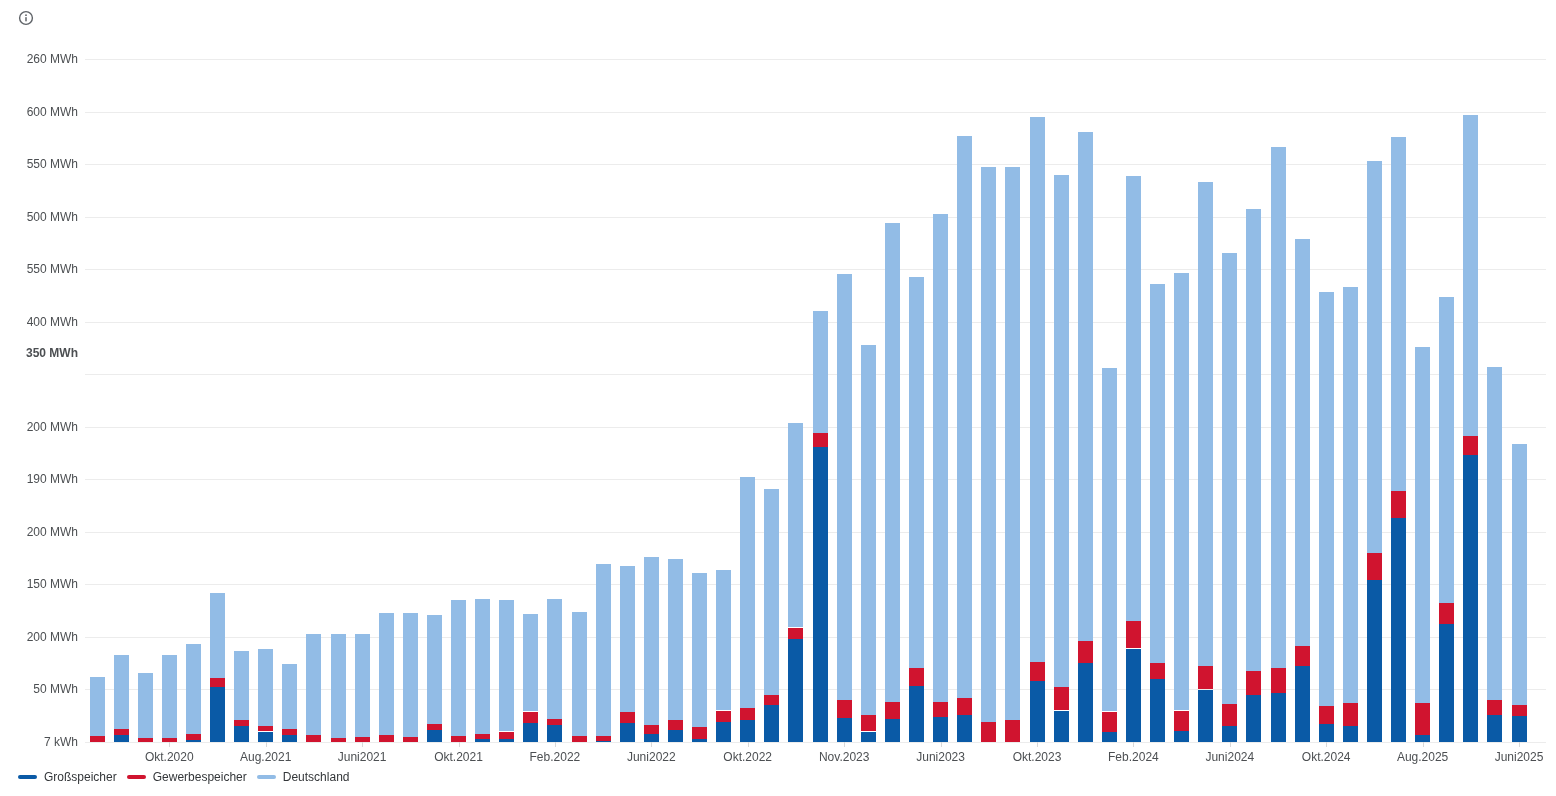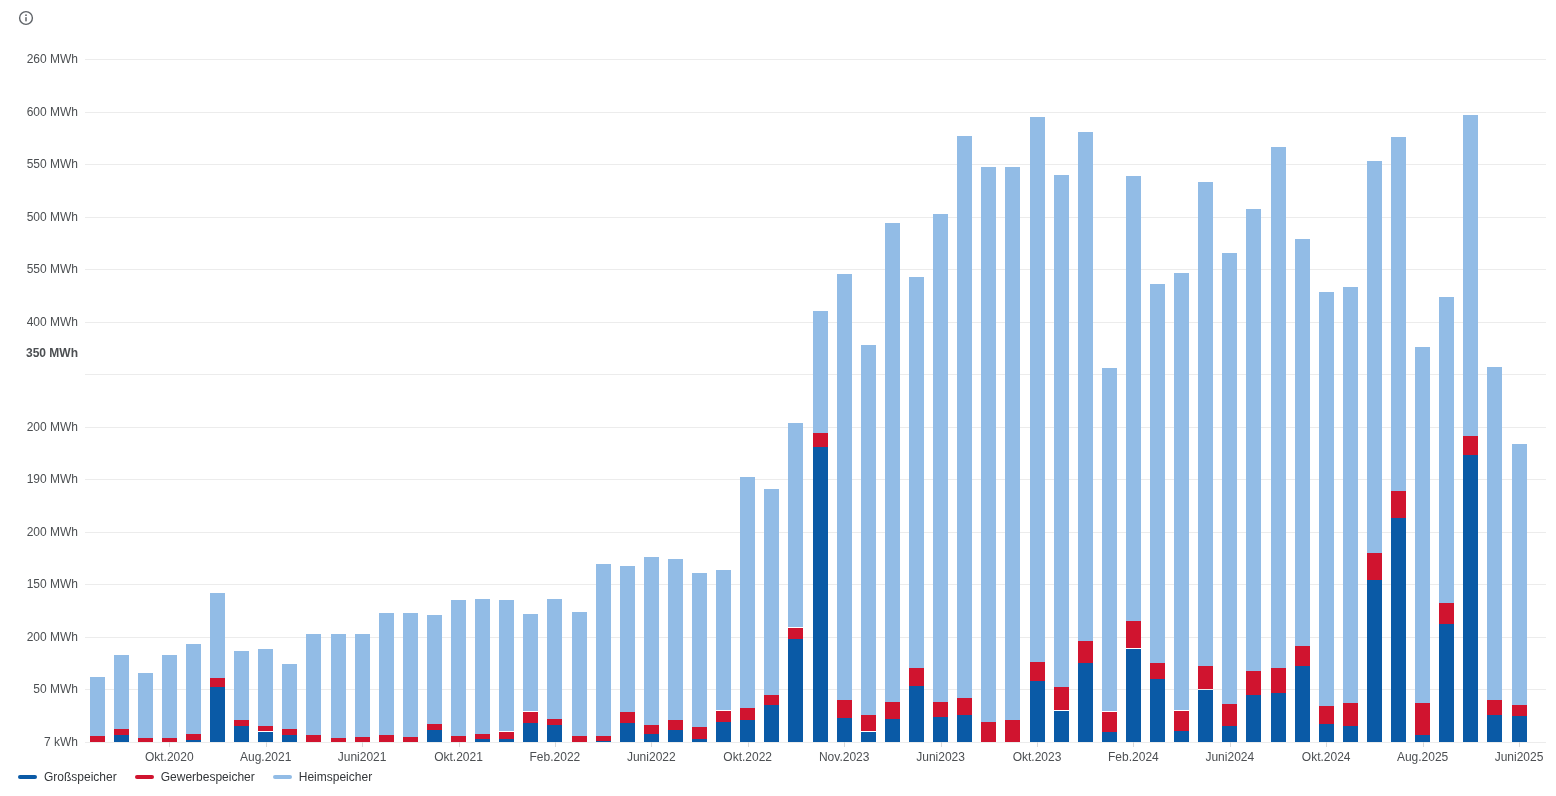--- a/index.html
+++ b/index.html
@@ -10,21 +10,21 @@
   .header{position:absolute;left:18px;top:7px;height:22px;display:flex;align-items:center;gap:14px;}
   .title{font-size:14.5px;font-weight:700;color:#1f2328;letter-spacing:.1px;}
   .info-icon{width:16px;height:16px;display:inline-block;cursor:pointer;}
   #plot{position:absolute;left:0;top:0;width:1556px;height:796px;}
   .gridline{position:absolute;height:1px;background:#ececec;}
   .ylabel{position:absolute;width:60px;text-align:right;font-size:12px;color:#4c4f52;transform:translateY(-50%);}
   .xlabel{position:absolute;font-size:12px;color:#4c4f52;transform:translateX(-50%);white-space:nowrap;}
   .xtick{position:absolute;width:1px;height:5px;background:#d9d9d9;}
   .bar-seg{position:absolute;}
   .bar-hit{position:absolute;cursor:pointer;}
-  .legend{position:absolute;left:18px;top:770px;display:flex;align-items:center;gap:18px;}
+  .legend{position:absolute;left:18px;top:770px;display:flex;align-items:center;gap:10px;}
   .legend-item{display:flex;align-items:center;gap:7px;cursor:pointer;}
   .legend-swatch{width:19px;height:4px;border-radius:2px;}
   .legend-label{font-size:12px;color:#333639;}
 </style>
 </head>
 <body>
 
 <div id="plot">
     <div class="gridline" style="left: 85px; top: 742px; width: 1461px;"></div>
     <div class="ylabel" style="left: 18px; top: 742px;">7 kWh</div>
@@ -328,15 +328,15 @@
   <div class="legend-item">
     <span class="legend-swatch" style="background: rgb(10, 90, 166);"></span>
     <span class="legend-label">Großspeicher</span>
   </div>
   <div class="legend-item">
     <span class="legend-swatch" style="background: rgb(208, 20, 47);"></span>
     <span class="legend-label">Gewerbespeicher</span>
   </div>
   <div class="legend-item">
     <span class="legend-swatch" style="background: rgb(146, 188, 230);"></span>
-    <span class="legend-label">Heimspeicher</span>
+    <span class="legend-label">Deutschland</span>
   </div>
 </div>
 
 </body></html>

